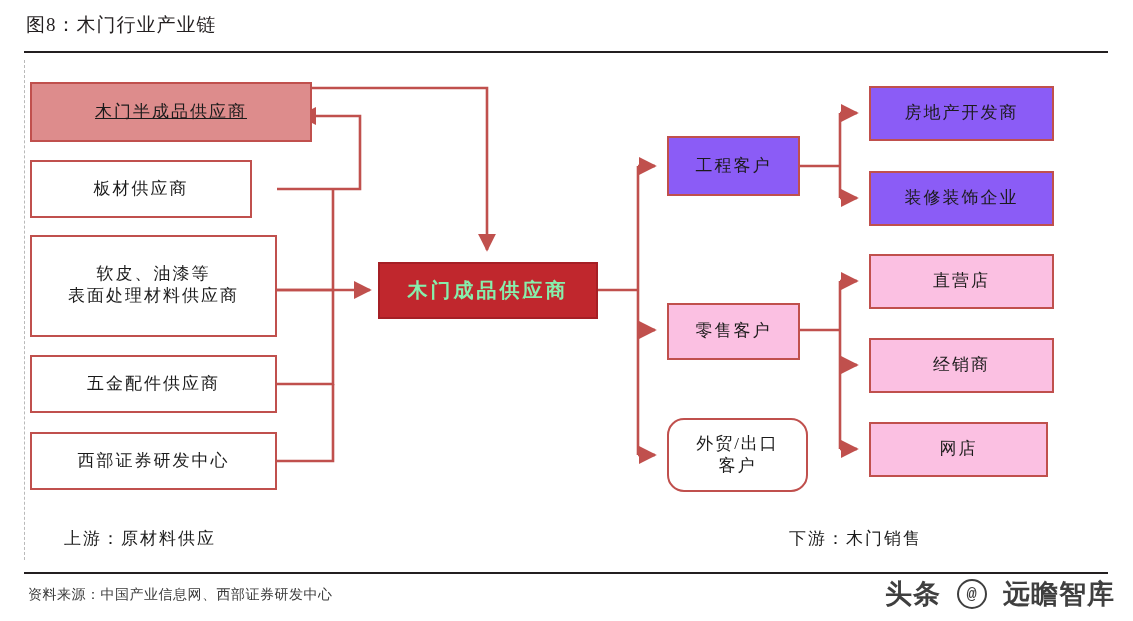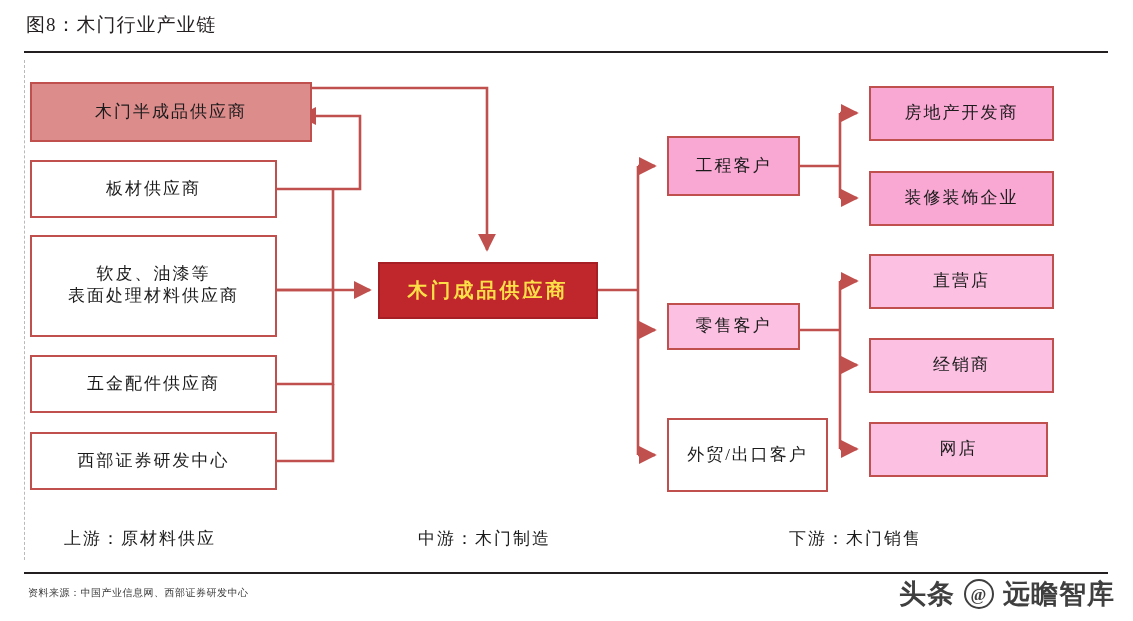--- a/index.html
+++ b/index.html
@@ -20,52 +20,52 @@
   .rule-top{left:24px;top:51px;width:1084px;height:2px;}
   .rule-bottom{left:24px;top:572px;width:1084px;height:2px;}
 
   .dashed-left{
     position:absolute;left:24px;top:60px;width:0;height:500px;
     border-left:1px dashed #b9b9b9;
   }
 
   .source{
     position:absolute;left:28px;top:586px;
-    font-size:10px;color:#3a3a3a;letter-spacing:.5px;white-space:nowrap;
+    font-size:14px;color:#3a3a3a;letter-spacing:.5px;white-space:nowrap;
   }
 
   
   #diagram{position:absolute;left:0;top:0;width:1133px;height:621px;}
   svg.wires{position:absolute;left:0;top:0;width:1133px;height:621px;pointer-events:none;}
 
   .node{
     position:absolute;box-sizing:border-box;
     border:2px solid #c0504d;
     display:flex;align-items:center;justify-content:center;
     text-align:center;line-height:1.32;
     font-family:"Liberation Serif","DejaVu Serif",serif;
     color:#1b1b1b;letter-spacing:2px;
     font-size:17px;
   }
   .node.white{background:#ffffff;}
   .node.salmon{background:#dd8c8c;border-color:#c0504d;}
-  .node.deepred{background:#c0272d;border-color:#a51f25;color:#fde047;font-weight:bold;font-size:20px;letter-spacing:3px;}
-  .node.dusty{background:#f9a8d4;border-color:#c0504d;}
+  .node.deepred{background:#c0272d;border-color:#a51f25;color:#86efac;font-weight:bold;font-size:20px;letter-spacing:3px;}
+  .node.dusty{background:#8b5cf6;border-color:#c0504d;}
   .node.pink{background:#fbc0e2;border-color:#c0504d;}
 
   .stage-label{
     position:absolute;font-size:17px;color:#1b1b1b;letter-spacing:2px;
     font-family:"Liberation Serif","DejaVu Serif",serif;white-space:nowrap;
   }
 
   
   .watermark{
     position:absolute;right:18px;top:576px;
-    display:flex;align-items:center;gap:9px;
-    font-family:Liberation Serif, serif;
+    display:flex;align-items:center;gap:16px;
+    font-family:Liberation Mono, monospace;
     font-size:27px;font-weight:bold;color:#2b2b2b;letter-spacing:1px;
     opacity:.9;
   }
   .watermark .at{
     display:inline-flex;align-items:center;justify-content:center;
     width:26px;height:26px;border:2px solid #2b2b2b;border-radius:50%;
     font-size:17px;line-height:1;
   }
 </style>
 </head>
@@ -121,25 +121,25 @@
         <path d="M840,198 L857,198" marker-end="url(#arrR)"></path>
 
         <path d="M800,330 L840,330"></path>
         <path d="M840,281 L840,449"></path>
         <path d="M840,281 L857,281" marker-end="url(#arrR)"></path>
         <path d="M840,365 L857,365" marker-end="url(#arrR)"></path>
         <path d="M840,449 L857,449" marker-end="url(#arrR)"></path>
       </g>
     </svg>
 
-    <div class="node salmon" style="left:30px;top:82px;width:282px;height:60px;">
+    <div class="node salmon" style="left:30px;top:82px;width:282px;height:60px;text-decoration:underline;">
       <span>木门半成品供应商</span>
     </div>
 
-    <div class="node white" style="left:30px;top:160px;width:247px;height:58px;">
+    <div class="node white" style="left:30px;top:160px;width:222px;height:58px;">
       <span>板材供应商</span>
     </div>
 
     <div class="node white" style="left:30px;top:235px;width:247px;height:102px;flex-direction:column;font-family:Liberation Mono, monospace;">
       <span>软皮、油漆等</span>
       <span>表面处理材料供应商</span>
     </div>
 
     <div class="node white" style="left:30px;top:355px;width:247px;height:58px;">
       <span>五金配件供应商</span>
@@ -150,25 +150,25 @@
     </div>
 
     <div class="node deepred" style="left:378px;top:262px;width:220px;height:57px;">
       <span>木门成品供应商</span>
     </div>
 
     <div class="node dusty" style="left:667px;top:136px;width:133px;height:60px;">
       <span>工程客户</span>
     </div>
 
-    <div class="node pink" style="left:667px;top:303px;width:133px;height:47px;">
+    <div class="node pink" style="left:667px;top:303px;width:133px;height:57px;">
       <span>零售客户</span>
     </div>
 
-    <div class="node white" style="left:667px;top:418px;width:161px;height:74px;flex-direction:row;">
+    <div class="node white" style="left:667px;top:418px;width:141px;height:74px;flex-direction:column;border-radius:17px;">
       <span>外贸/出口</span>
       <span>客户</span>
     </div>
 
     <div class="node dusty" style="left:869px;top:86px;width:185px;height:55px;">
       <span>房地产开发商</span>
     </div>
 
     <div class="node dusty" style="left:869px;top:171px;width:185px;height:55px;">
       <span>装修装饰企业</span>
@@ -180,21 +180,20 @@
 
     <div class="node pink" style="left:869px;top:338px;width:185px;height:55px;">
       <span>经销商</span>
     </div>
 
     <div class="node pink" style="left:869px;top:422px;width:179px;height:55px;">
       <span>网店</span>
     </div>
 
     <div class="stage-label" style="left:64px;top:527px;">上游：原材料供应</div>
-    <div class="stage-label" style="left:418px;top:527px;">中游：木门制造</div>
     <div class="stage-label" style="left:789px;top:527px;">下游：木门销售</div>
 
   </div>
 
   <div class="source">资料来源：中国产业信息网、西部证券研发中心</div>
 
   <div class="watermark">
     <span>头条</span>
     <span class="at">@</span>
     <span>远瞻智库</span>

